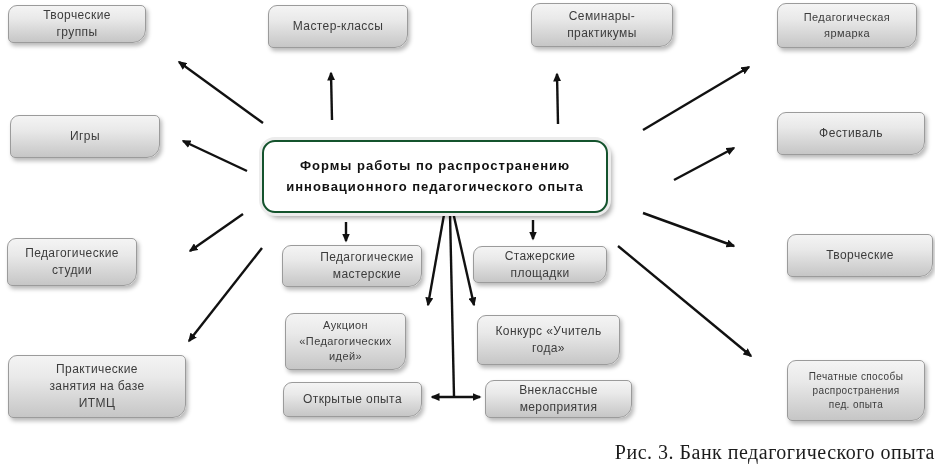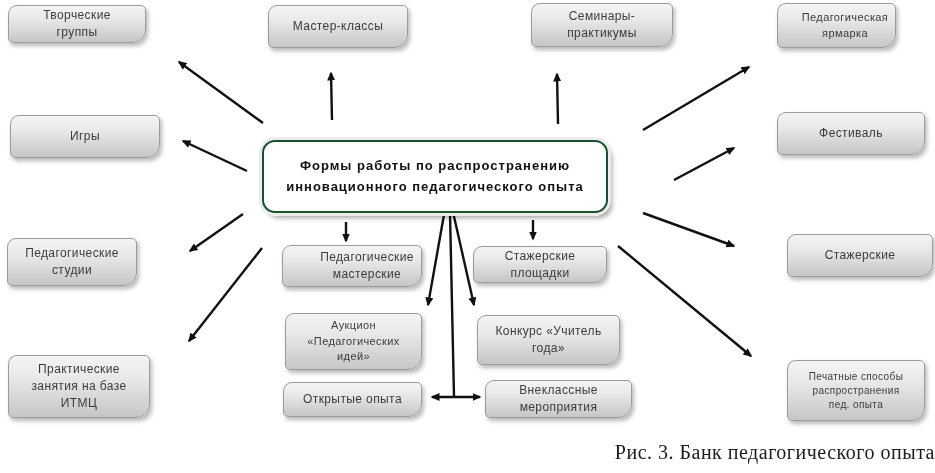--- a/index.html
+++ b/index.html
@@ -32,36 +32,36 @@
     font-size: 12px;
     line-height: 1.4;
     letter-spacing: 0.4px;
   }
   .node .lbl { display: inline-block; }
   .n-tvorcheskie  { left: 8px;   top: 5px;   width: 138px; height: 38px; }
   .n-tvorcheskie .lbl { max-width: 86px; }
   .n-master       { left: 268px; top: 5px;   width: 140px; height: 43px; }
   .n-seminary     { left: 531px; top: 3px;   width: 142px; height: 44px; }
   .n-seminary .lbl { max-width: 86px; }
-  .n-yarmarka     { left: 777px; top: 3px;   width: 119px; height: 45px; font-size: 11px; justify-content: flex-end; }
+  .n-yarmarka     { left: 777px; top: 3px;   width: 140px; height: 45px; font-size: 11px; }
   .n-yarmarka .lbl { max-width: 100px; }
   .n-igry         { left: 10px;  top: 115px; width: 150px; height: 43px; }
   .n-festival     { left: 777px; top: 112px; width: 148px; height: 43px; }
   .n-studii       { left: 7px;   top: 238px; width: 130px; height: 48px; }
   .n-studii .lbl  { max-width: 108px; }
   .n-stazhirovka  { left: 787px; top: 234px; width: 146px; height: 43px; }
-  .n-prakticheskie{ left: 8px;   top: 355px; width: 142px; height: 63px; }
+  .n-prakticheskie{ left: 8px;   top: 355px; width: 178px; height: 63px; }
   .n-prakticheskie .lbl { max-width: 110px; }
   .n-pechatnye    { left: 787px; top: 360px; width: 138px; height: 61px; font-size: 10px; }
   .n-pechatnye .lbl { max-width: 98px; }
   .n-masterskie   { left: 282px; top: 245px; width: 140px; height: 42px; padding-left: 30px; }
   .n-masterskie .lbl { max-width: 110px; }
   .n-ploshchadki  { left: 473px; top: 246px; width: 134px; height: 37px; }
   .n-ploshchadki .lbl { max-width: 90px; }
-  .n-auktsion     { left: 285px; top: 313px; width: 137px; height: 57px; font-size: 11px; }
+  .n-auktsion     { left: 285px; top: 313px; width: 121px; height: 57px; font-size: 11px; }
   .n-auktsion .lbl { max-width: 108px; }
   .n-konkurs      { left: 477px; top: 315px; width: 143px; height: 50px; }
   .n-konkurs .lbl { max-width: 120px; }
   .n-uroki        { left: 283px; top: 382px; width: 139px; height: 35px; }
   .n-vneklassnye  { left: 485px; top: 380px; width: 147px; height: 38px; }
   .n-vneklassnye .lbl { max-width: 110px; }
 
   .center-node {
     position: absolute;
     left: 262px; top: 140px;
@@ -143,21 +143,21 @@
   <div class="node n-igry">
     <span class="lbl">Игры</span>
   </div>
   <div class="node n-festival">
     <span class="lbl">Фестиваль</span>
   </div>
   <div class="node n-studii">
     <span class="lbl">Педагогические студии</span>
   </div>
   <div class="node n-stazhirovka">
-    <span class="lbl">Стажерские</span>
+    <span class="lbl">Творческие</span>
   </div>
   <div class="node n-prakticheskie">
     <span class="lbl">Практические занятия на базе ИТМЦ</span>
   </div>
   <div class="node n-pechatnye">
     <span class="lbl">Печатные способы распространения пед. опыта</span>
   </div>
   <div class="node n-masterskie">
     <span class="lbl">Педагогические мастерские</span>
   </div>

